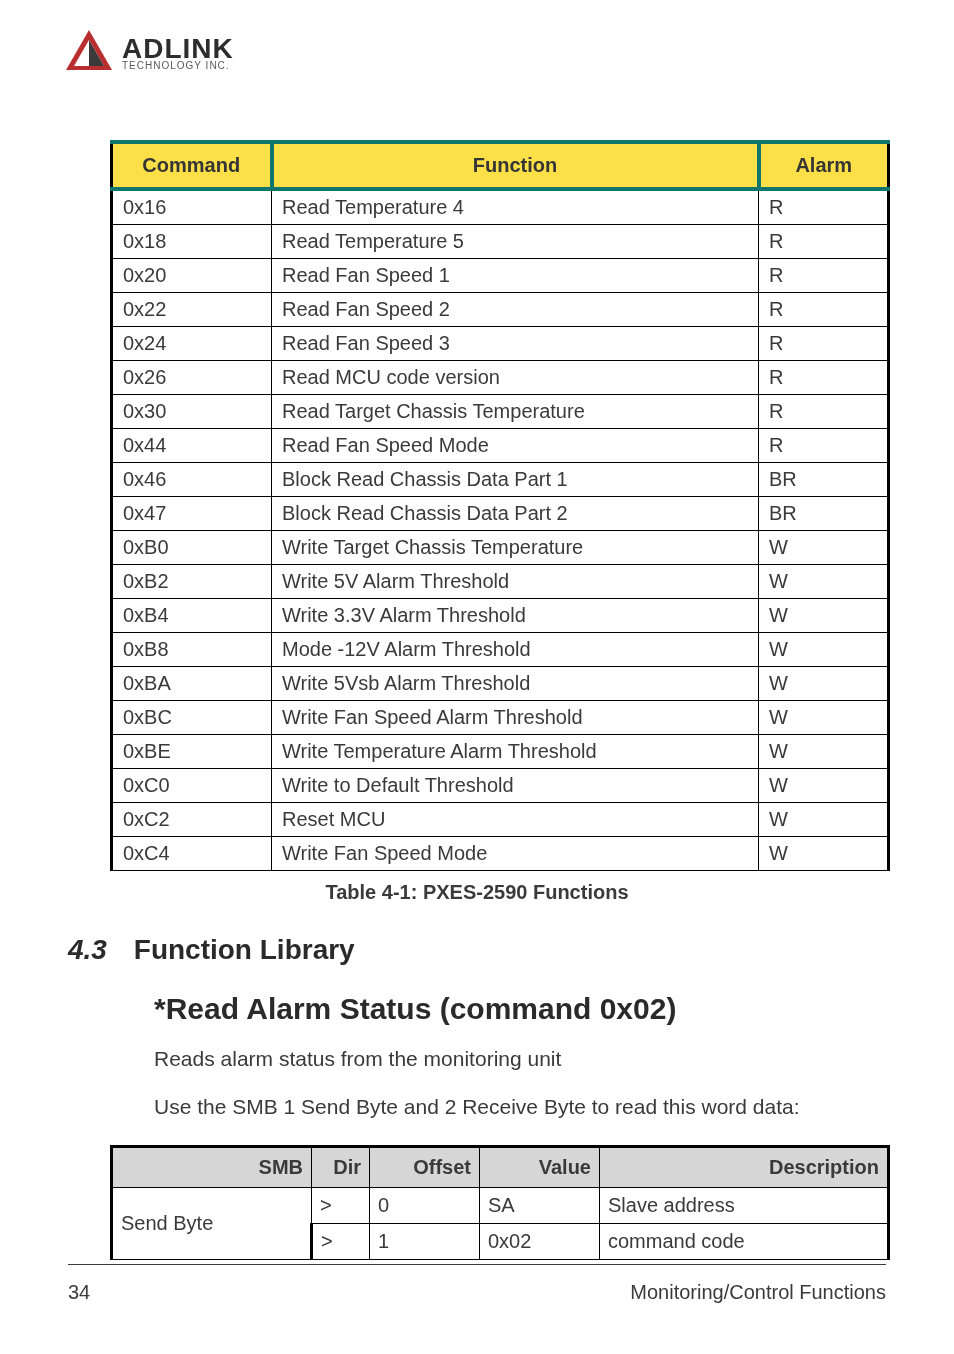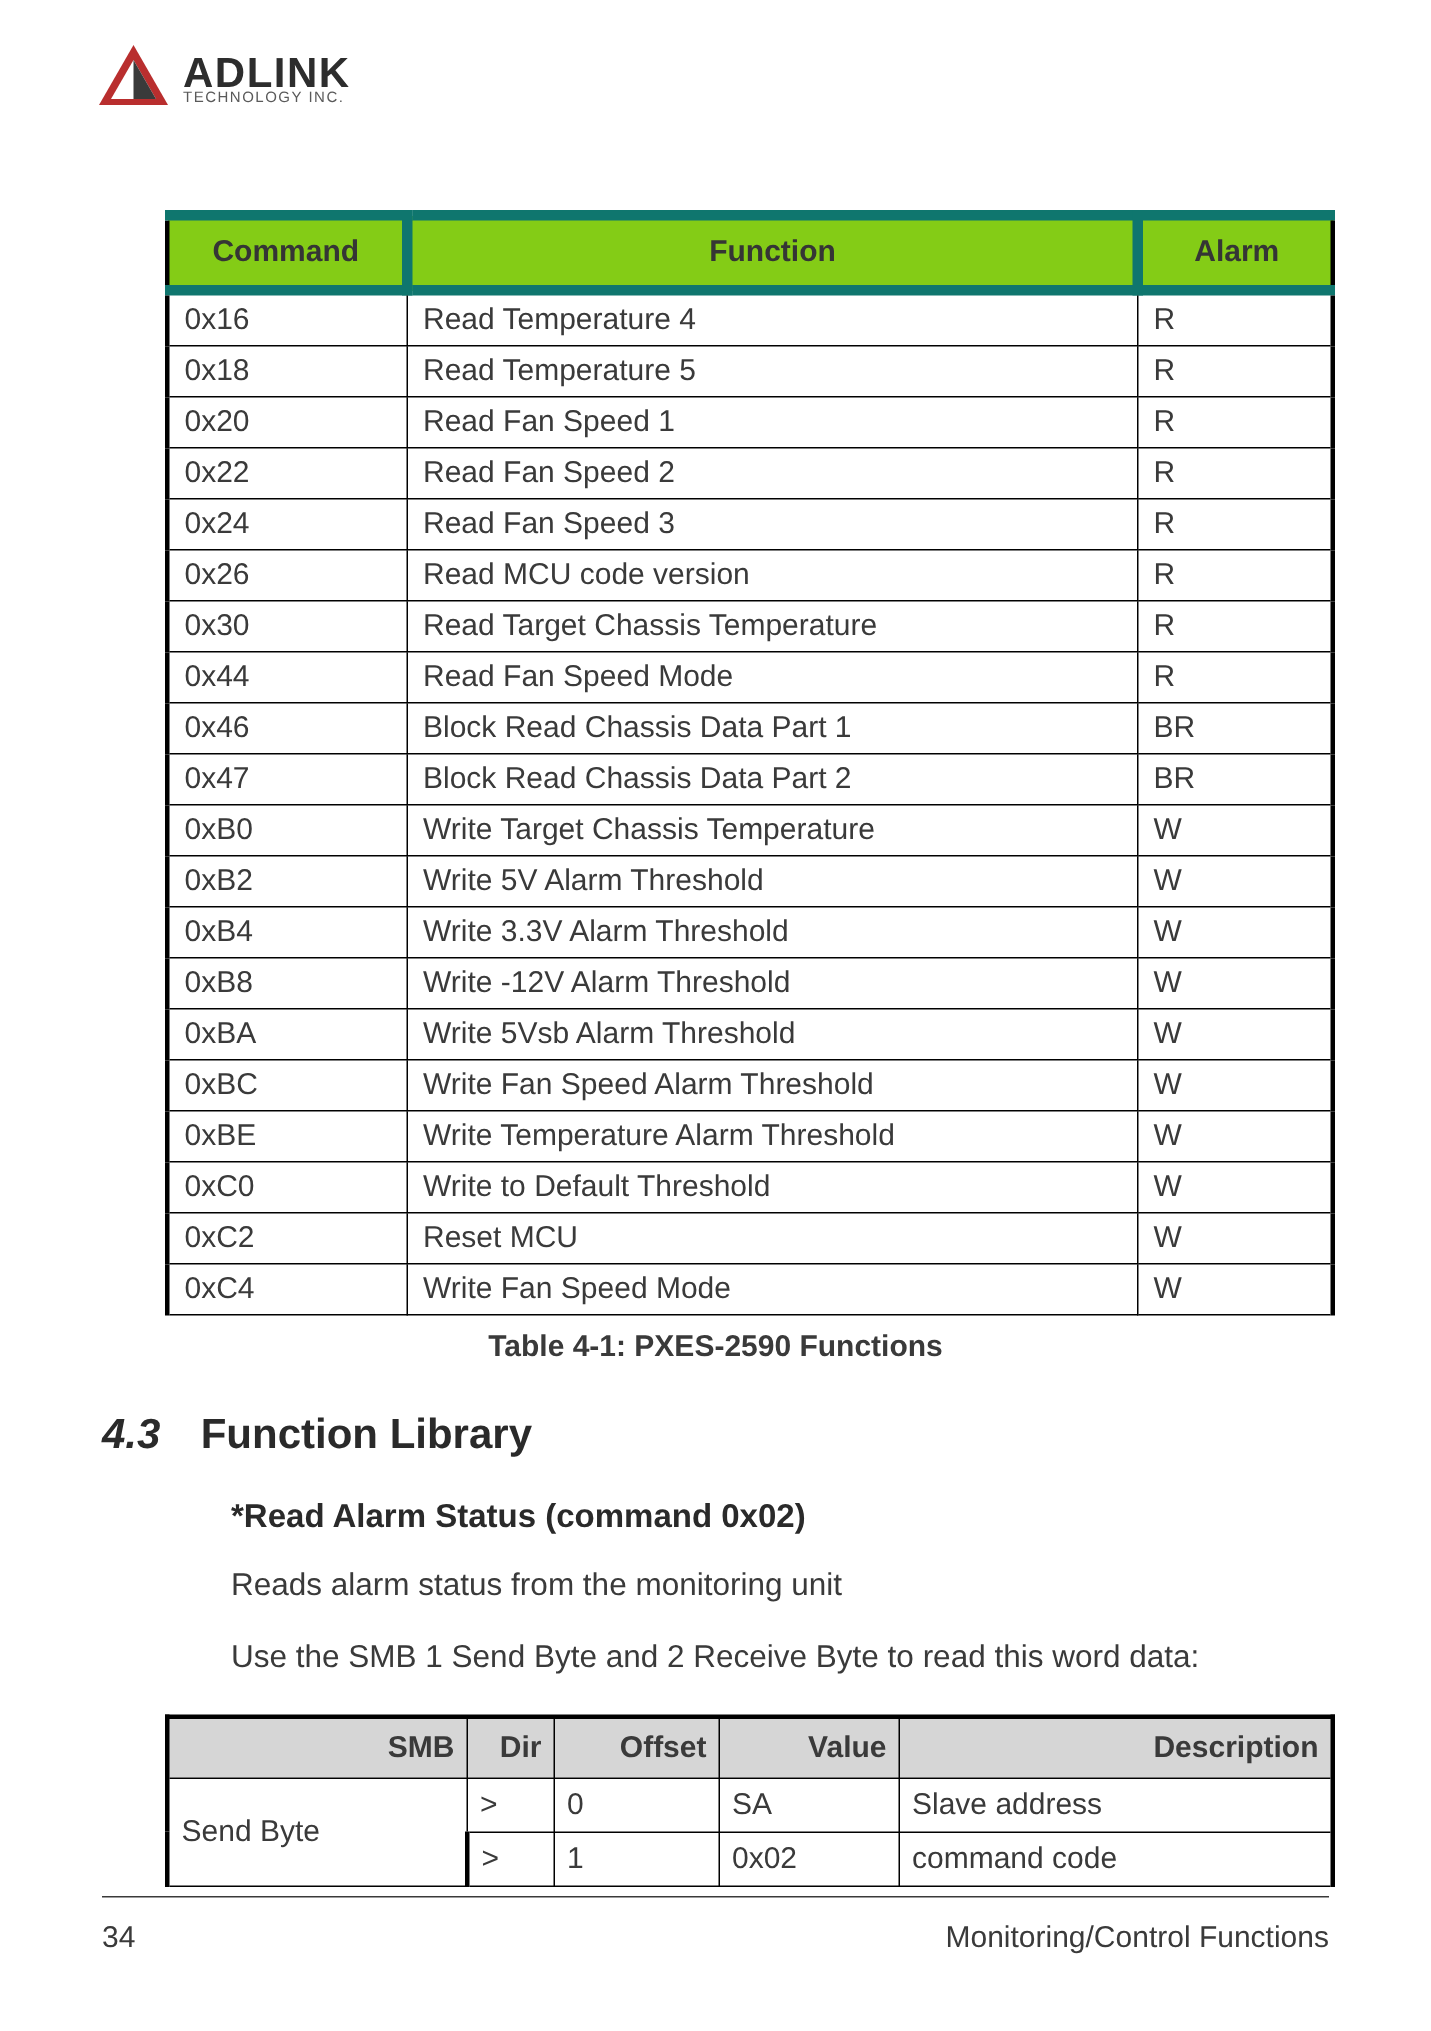--- a/index.html
+++ b/index.html
@@ -36,25 +36,25 @@
   }
   .content { margin-top: 110px; }
   table.func-table {
     width: 780px;
     margin-left: 42px;
     border-collapse: collapse;
     font-size: 20px;
     color: #3a3a3a;
   }
   table.func-table th {
-    background: #84cc16;
+    background: #fde047;
     font-weight: bold;
     color: #353535;
     padding: 10px 8px;
-    border: 7px solid #0f766e;
+    border: 4px solid #0f766e;
     text-align: center;
   }
   table.func-table td {
     border: 1px solid #000;
     padding: 5px 10px;
     vertical-align: middle;
   }
   .func-table .col-cmd { width: 160px; }
   .func-table .col-access { width: 130px; }
   .outer-top th { border-top: 3px solid #000; }
@@ -72,21 +72,21 @@
   .section-head {
     margin-top: 30px;
     font-size: 28px;
     font-weight: bold;
     color: #2a2a2a;
   }
   .section-head .num { display: inline-block; width: 58px; font-style: italic; }
   .sub-head {
     margin-top: 26px;
     margin-left: 86px;
-    font-size: 22px;
+    font-size: 30px;
     font-weight: bold;
     color: #2a2a2a;
   }
   .para {
     margin-top: 18px;
     margin-left: 86px;
     font-size: 21px;
     color: #3a3a3a;
     width: 730px;
     line-height: 1.45;
@@ -219,21 +219,21 @@
           <td>Write 5V Alarm Threshold</td>
           <td>W</td>
         </tr>
       <tr>
           <td>0xB4</td>
           <td>Write 3.3V Alarm Threshold</td>
           <td>W</td>
         </tr>
       <tr>
           <td>0xB8</td>
-          <td>Write -12V Alarm Threshold</td>
+          <td>Mode -12V Alarm Threshold</td>
           <td>W</td>
         </tr>
       <tr>
           <td>0xBA</td>
           <td>Write 5Vsb Alarm Threshold</td>
           <td>W</td>
         </tr>
       <tr>
           <td>0xBC</td>
           <td>Write Fan Speed Alarm Threshold</td>

